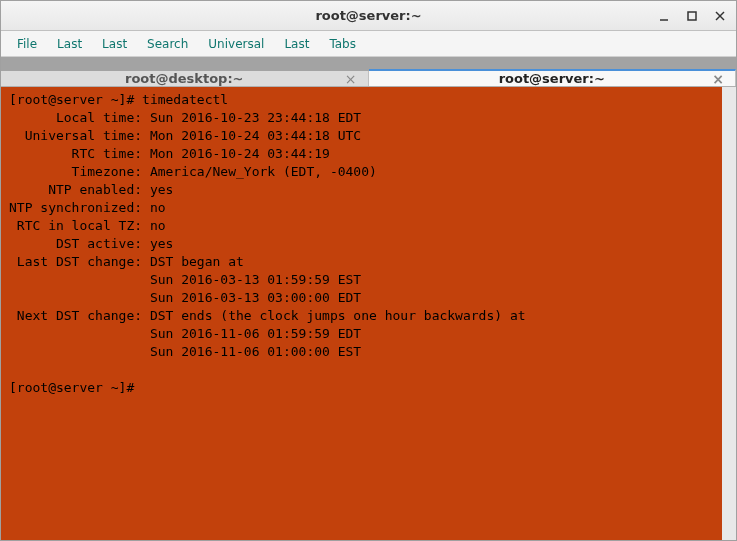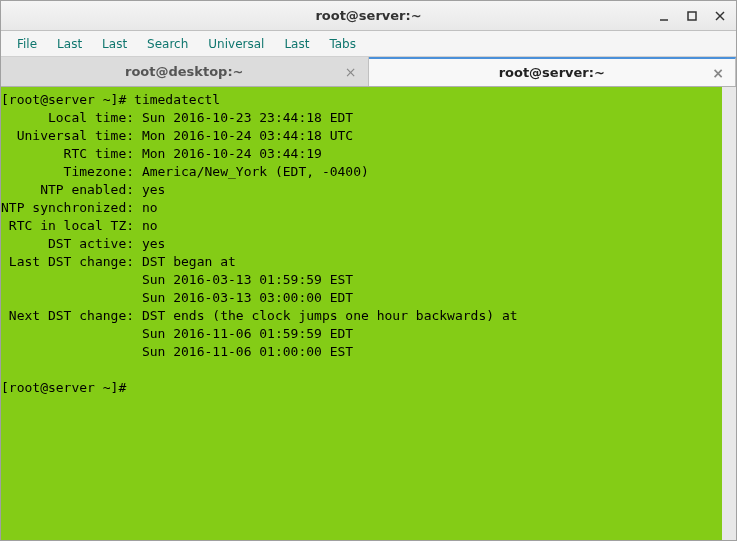--- a/index.html
+++ b/index.html
@@ -60,23 +60,24 @@
       padding: 0 6px;
     }
     .menu-item {
       padding: 3px 10px;
       font-size: 12px;
       color: #0f766e;
       cursor: pointer;
     }
     .tabbar {
       height: 30px;
-      background: #14532d;
+      background: #a3a3a3;
       display: flex;
       border-bottom: 1px solid #b0b0b0;
+      align-items: flex-end;
     }
     .tab {
       flex: 1;
       display: flex;
       align-items: center;
       justify-content: center;
       position: relative;
       font-size: 13px;
       color: #555;
       border-right: 1px solid #c0c0c0;
@@ -101,22 +102,22 @@
       height: 14px;
       display: flex;
       align-items: center;
       justify-content: center;
       color: #888;
       cursor: pointer;
       font-size: 14px;
     }
     .terminal {
       flex: 1;
-      background: #84cc16;
-      padding: 4px 0;
+      background: #c2410c;
+      padding: 4px 8px;
       font-family: "DejaVu Sans Mono", "Liberation Mono", monospace;
       font-size: 13px;
       line-height: 18px;
       color: #000;
       white-space: pre;
       overflow: auto;
       border-right: 14px solid #e8e8e8;
     }
   </style>
 </head>

